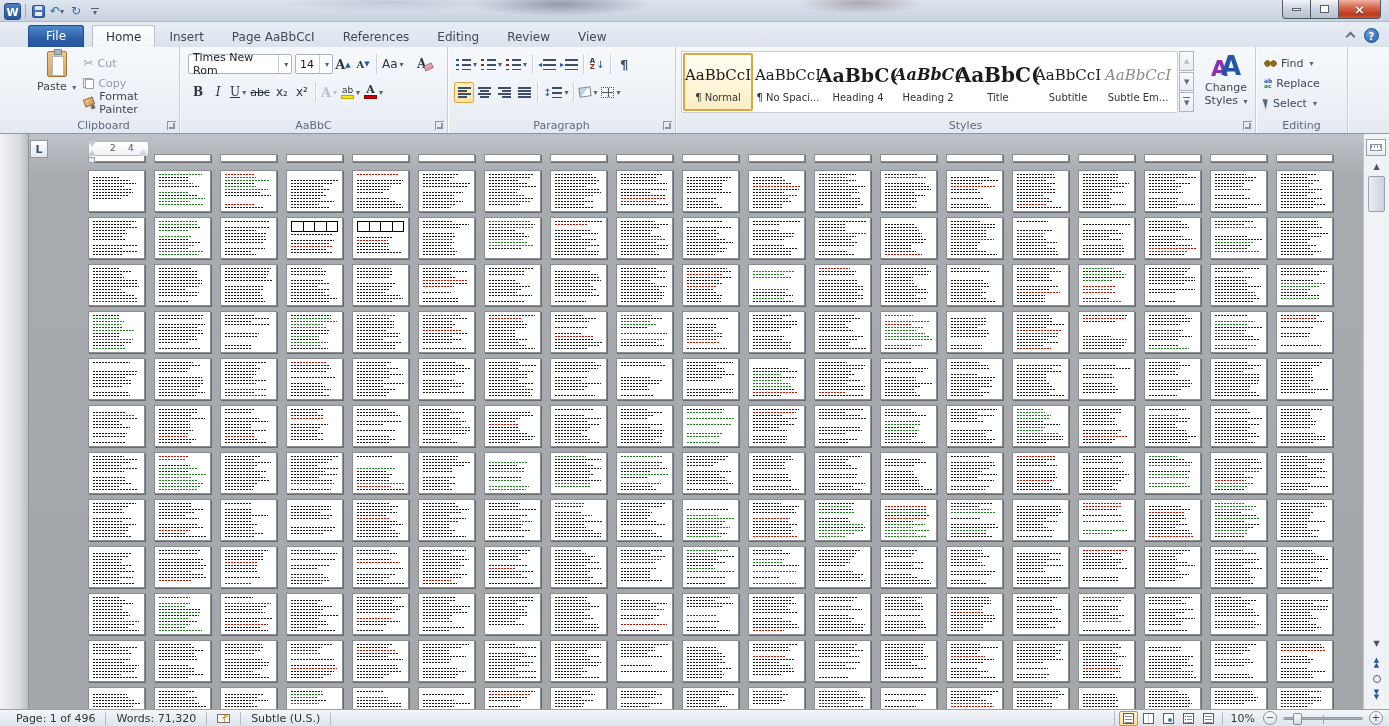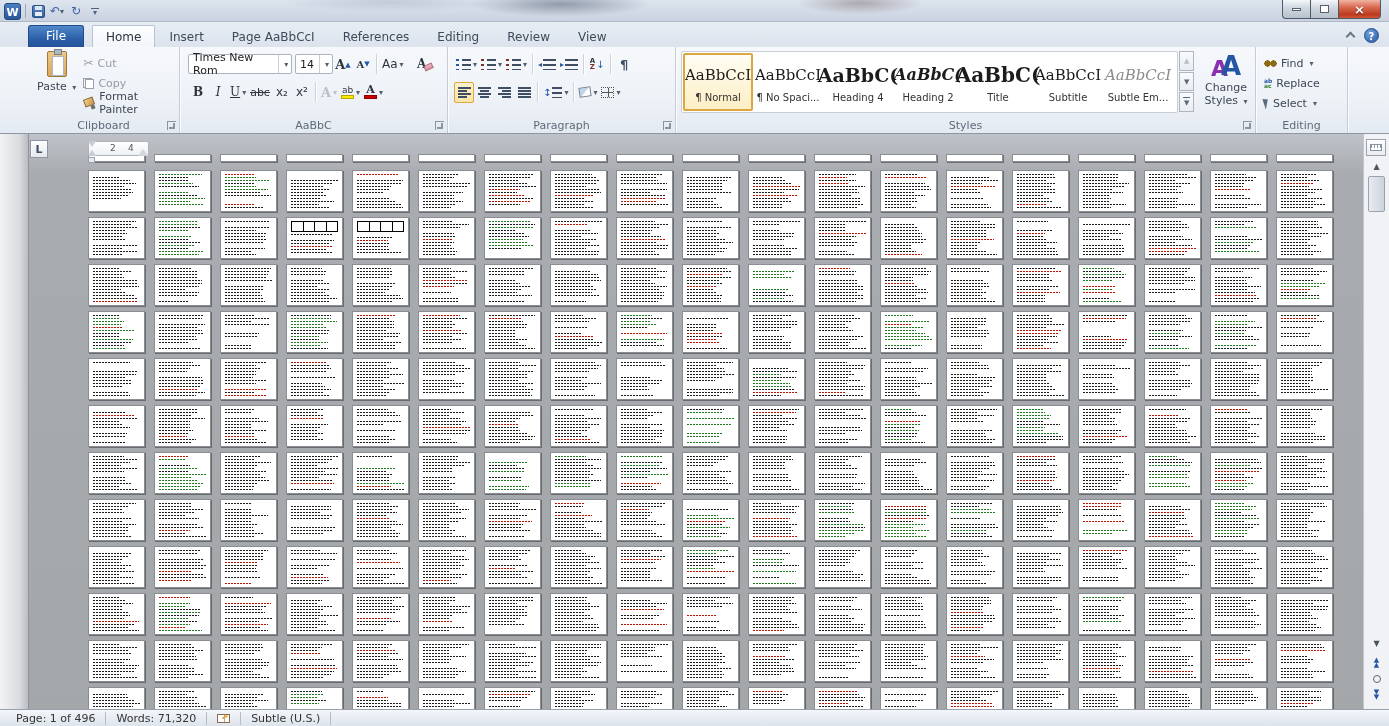--- a/index.html
+++ b/index.html
@@ -3671,15 +3671,41 @@
     </div>
   </div>
 
   <div class="statusbar">
     <div class="sb-item" style="margin-left:6px">Page: 1 of 496</div>
     <div class="sb-item">Words: 71,320</div>
     <div class="sb-item">
         <span class="book-ic"></span>
       </div>
     <div class="sb-item">Subtle (U.S.)</div>
+    <div class="sb-right">
+      <div class="viewbtns">
+        <div class="vbtn active">
+            <span class="vic lines"></span>
+          </div>
+        <div class="vbtn">
+            <span class="vic book2"></span>
+          </div>
+        <div class="vbtn">
+            <span class="vic web"></span>
+          </div>
+        <div class="vbtn">
+            <span class="vic outl"></span>
+          </div>
+        <div class="vbtn">
+            <span class="vic lines"></span>
+          </div>
+      </div>
+      <div class="zoom-label">10%</div>
+      <div class="zbtn">−</div>
+      <div class="ztrack">
+        <span class="ztick"></span>
+        <span class="zthumb"></span>
+      </div>
+      <div class="zbtn">+</div>
+    </div>
   </div>
 
 </div>
 
 </body></html>

